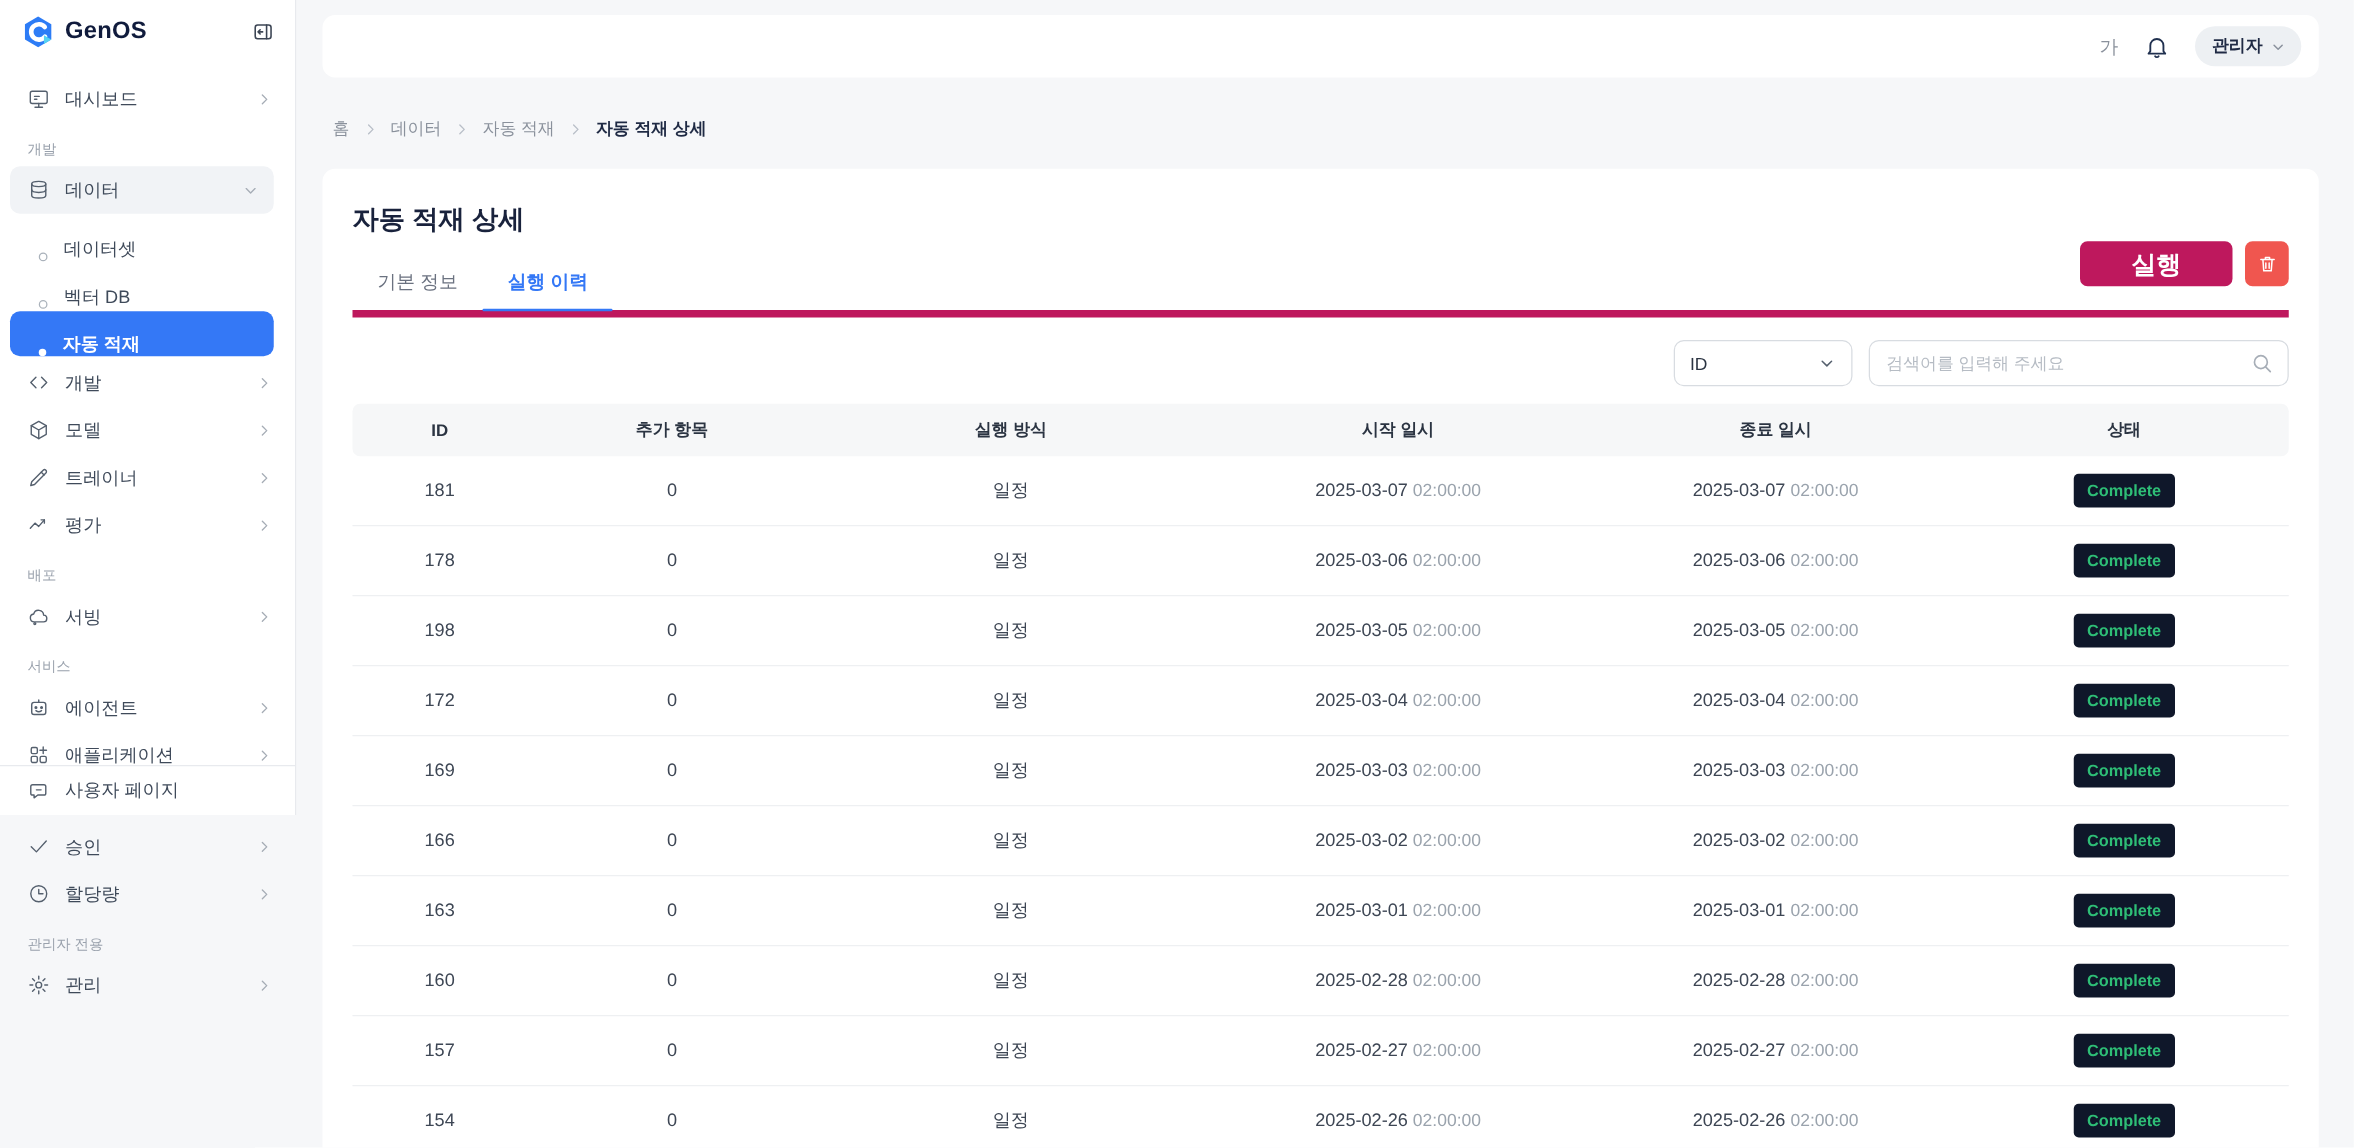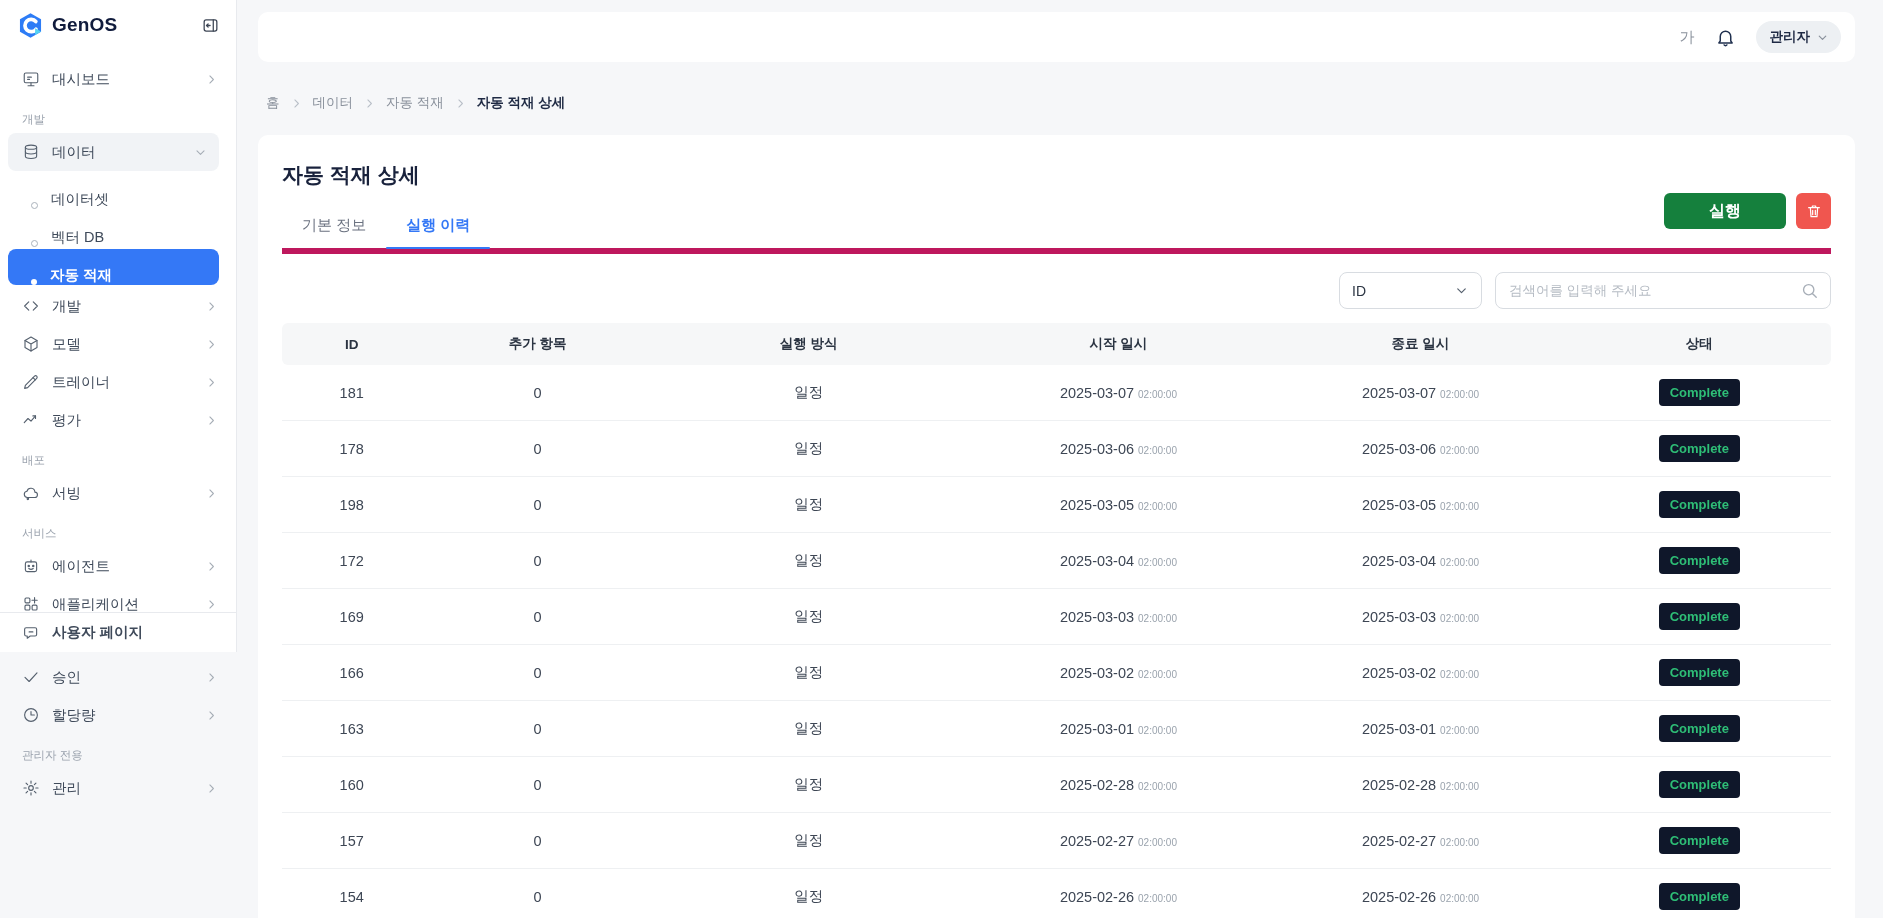--- a/index.html
+++ b/index.html
@@ -27,21 +27,21 @@
     padding:0 12px 0 14px; }
   .nav-section { font-size:11.5px; color:#9aa2ad; margin:14px 0 6px 22px; }
   .nav-sub { height:38px; display:flex; align-items:flex-end; gap:13px;
     padding:0 18px 0 31px; font-size:14.5px; color:#3f4a5a; cursor:pointer; }
   .sub-dot { width:7px; height:7px; border:1.5px solid #aab2bb; border-radius:50%; }
   .nav-sub.active { background:#3478f6; border-radius:8px; margin:2px 17px 2px 8px;
     padding:0 12px 0 23px; color:#ffffff; font-weight:bold; height:36px; }
   .nav-sub.active .sub-dot { width:6px; height:6px; border:none; background:#ffffff; }
   .sidebar-footer { position:absolute; bottom:0; left:0; right:0; height:40px;
     border-top:1px solid #e8eaee; display:flex; align-items:center; gap:12px;
-    padding:0 18px 0 22px; font-size:14.5px; color:#3f4a5a; cursor:pointer; background:#fff;font-weight:bold; }
+    padding:0 18px 0 22px; font-size:14.5px; color:#3f4a5a; cursor:pointer; background:#fff; }
   .sidebar-footer .ni-icon { color:#55606e; }
 
   
   .main { position:absolute; left:237px; top:0; width:1646px; height:918px; }
   .topbar { margin:12px 28px 0 21px; height:50px; background:#ffffff; border-radius:10px;
     display:flex; align-items:center; justify-content:flex-end; gap:20px; padding:0 14px 0 20px; }
   .font-size-ctrl { font-size:15px; color:#8a919c; cursor:pointer; }
   .bell { color:#20304f; cursor:pointer; }
   .user-pill { background:#edf0f3; border-radius:999px; padding:7px 12px 7px 14px;
     display:flex; align-items:center; gap:6px; cursor:pointer; }
@@ -59,22 +59,22 @@
   .page-title { font-size:21px; font-weight:bold; color:#19223c; }
 
   .tabs { display:flex; margin-top:16px; border-bottom:6px solid #be185d; }
   .tab { padding:11px 20px 13px; font-size:15px; color:#6b7280; cursor:pointer;
     position:relative; }
   .tab.active { color:#3478f6; font-weight:bold; }
   .tab.active::after { content:""; position:absolute; left:0; right:0; bottom:-1px;
     height:2.5px; background:#3478f6; border-radius:2px; }
 
   .actions { position:absolute; top:58px; right:24px; display:flex; gap:10px; }
-  .run-btn { width:122px; height:36px; background:#15803d; color:#ffffff; border:none;
-    border-radius:6px; font-size:16px; font-weight:bold; cursor:pointer;
+  .run-btn { width:122px; height:36px; background:#be185d; color:#ffffff; border:none;
+    border-radius:6px; font-size:20px; font-weight:bold; cursor:pointer;
     font-family:inherit; }
   .del-btn { width:35px; height:36px; background:#f0564f; border:none; border-radius:6px;
     display:flex; align-items:center; justify-content:center; cursor:pointer; color:#fff; }
 
   .filter-row { display:flex; justify-content:flex-end; gap:13px; margin-top:18px; }
   .field-select { width:143px; height:37px; border:1px solid #d8dce1; border-radius:8px;
     background:#fff; display:flex; align-items:center; justify-content:space-between;
     padding:0 12px; font-size:14px; color:#2b3442; cursor:pointer; }
   .field-select .s-chev { color:#55606e; }
   .search-box { width:336px; height:37px; position:relative; }
@@ -83,21 +83,21 @@
   .search-box input::placeholder { color:#b6bcc4; }
   .search-icon { position:absolute; right:12px; top:9px; color:#a7aeb7; cursor:pointer; }
 
   .table { margin-top:14px; }
   .thead { display:flex; background:#f6f7f8; border-radius:6px; height:42px;
     align-items:center; font-size:13.5px; font-weight:bold; color:#2b3442; }
   .tr { display:flex; height:56px; align-items:center; border-bottom:1px solid #eef0f2;
     font-size:14.5px; color:#3d4654; cursor:pointer; }
   .td, .th { text-align:center; }
   .c0{width:9%;} .c1{width:15%;} .c2{width:20%;} .c3{width:20%;} .c4{width:19%;} .c5{width:17%;}
-  .dt-time { color:#9aa3ad; font-size:10px; margin-left:4px; }
+  .dt-time { color:#9aa3ad; font-size:14px; margin-left:4px; }
   .badge { display:inline-block; padding:6px 11px; background:#0f172a; color:#2ebe76;
     border-radius:4px; font-size:13px; font-weight:bold; }
 </style>
 </head>
 <body>
 
 <aside class="sidebar">
   <div class="logo-row">
     <span class="logo-mark">
       <svg viewBox="0 0 32 32" width="27" height="27">

